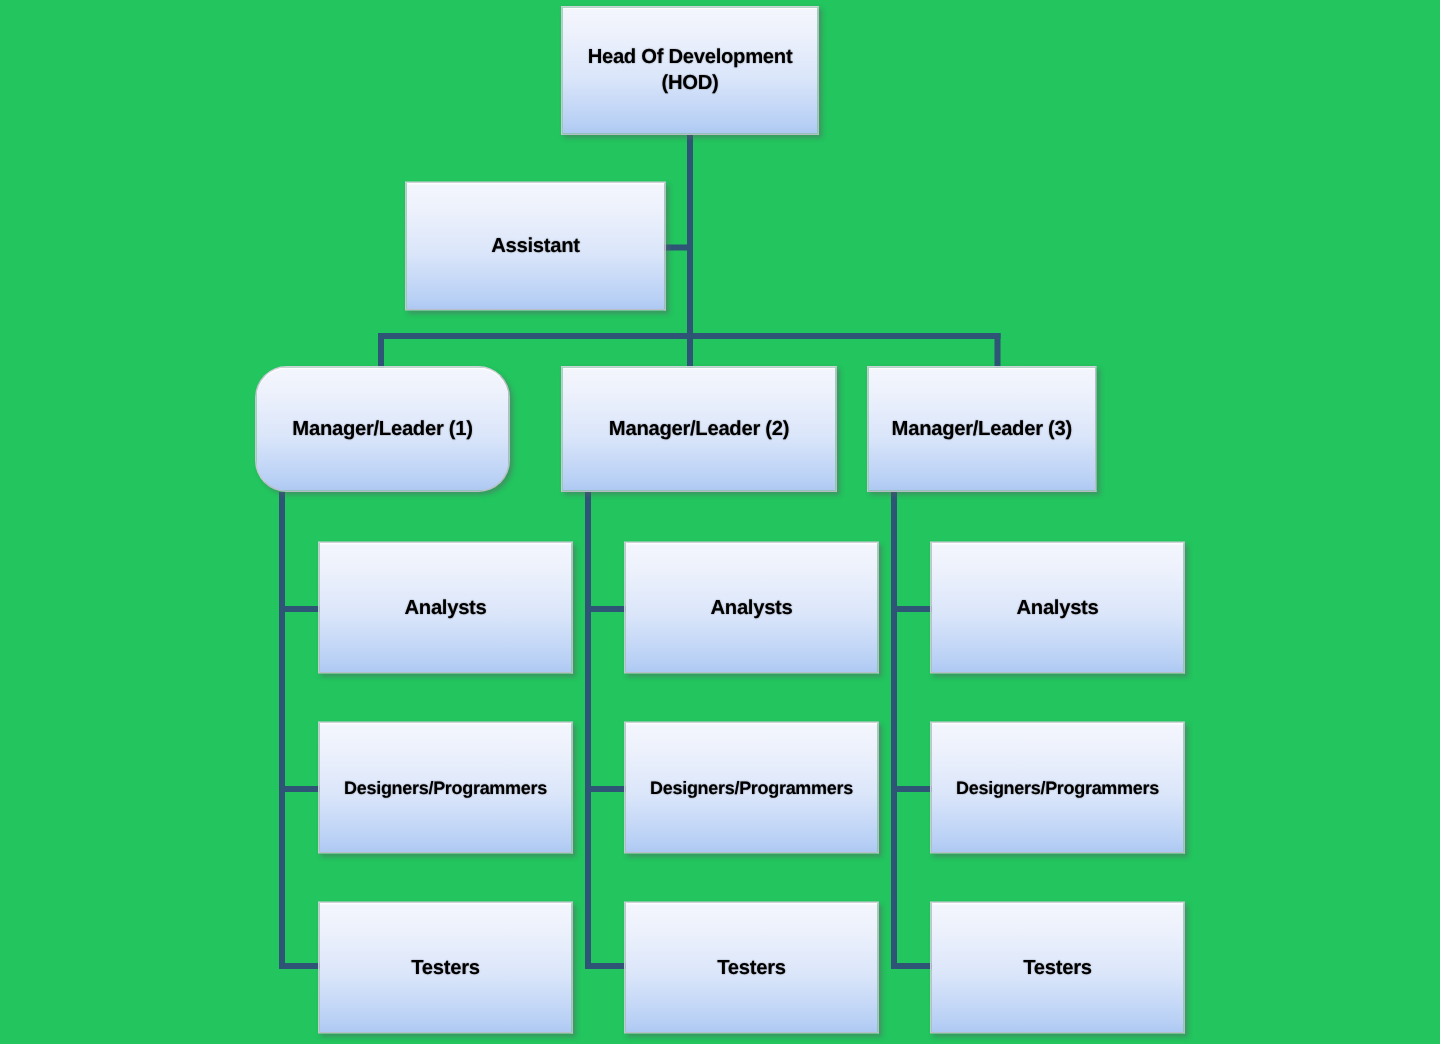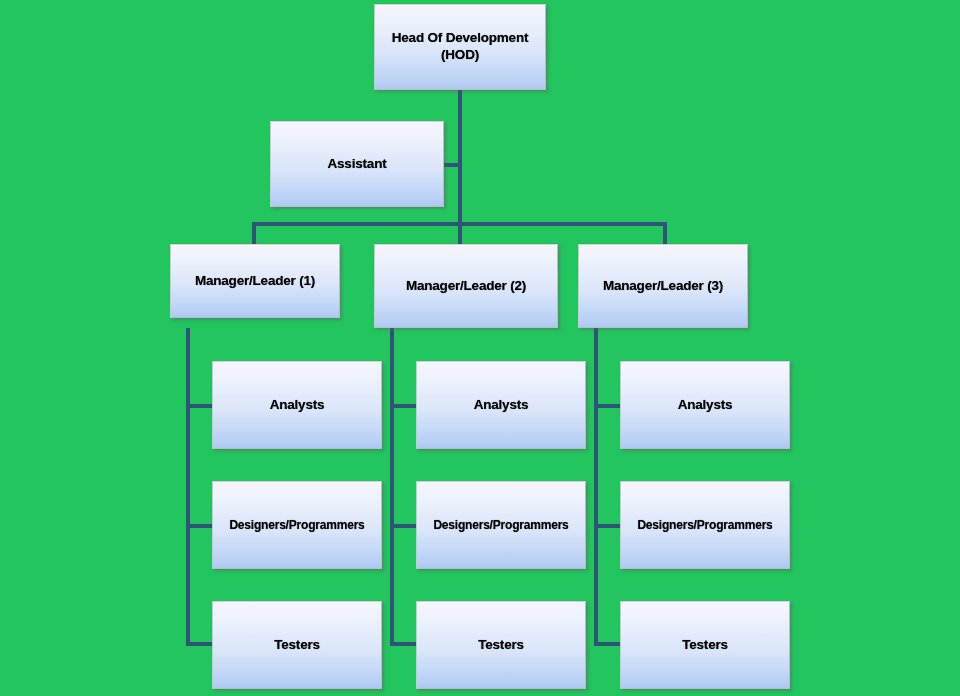--- a/index.html
+++ b/index.html
@@ -91,27 +91,27 @@
 
   <div class="node" style="left:374px; top:4px; width:172px; height:86px;">
     <span class="label">Head Of Development
 (HOD)</span>
   </div>
 
   <div class="node" style="left:270px; top:121px; width:174px; height:86px;">
     <span class="label">Assistant</span>
   </div>
 
-  <div class="node" style="left:170px; top:244px; width:170px; height:74px;">
+  <div class="node" style="left:170px; top:244px; width:170px; height:84px;border-radius:21px;">
     <span class="label">Manager/Leader (1)</span>
   </div>
   <div class="node" style="left:374px; top:244px; width:184px; height:84px;">
     <span class="label">Manager/Leader (2)</span>
   </div>
-  <div class="node" style="left:578px; top:244px; width:170px; height:84px;">
+  <div class="node" style="left:578px; top:244px; width:153px; height:84px;">
     <span class="label">Manager/Leader (3)</span>
   </div>
 
   <div class="node" style="left:212px; top:361px; width:170px; height:88px;">
     <span class="label">Analysts</span>
   </div>
   <div class="node small-label" style="left:212px; top:481px; width:170px; height:88px;">
     <span class="label">Designers/Programmers</span>
   </div>
   <div class="node" style="left:212px; top:601px; width:170px; height:88px;">

